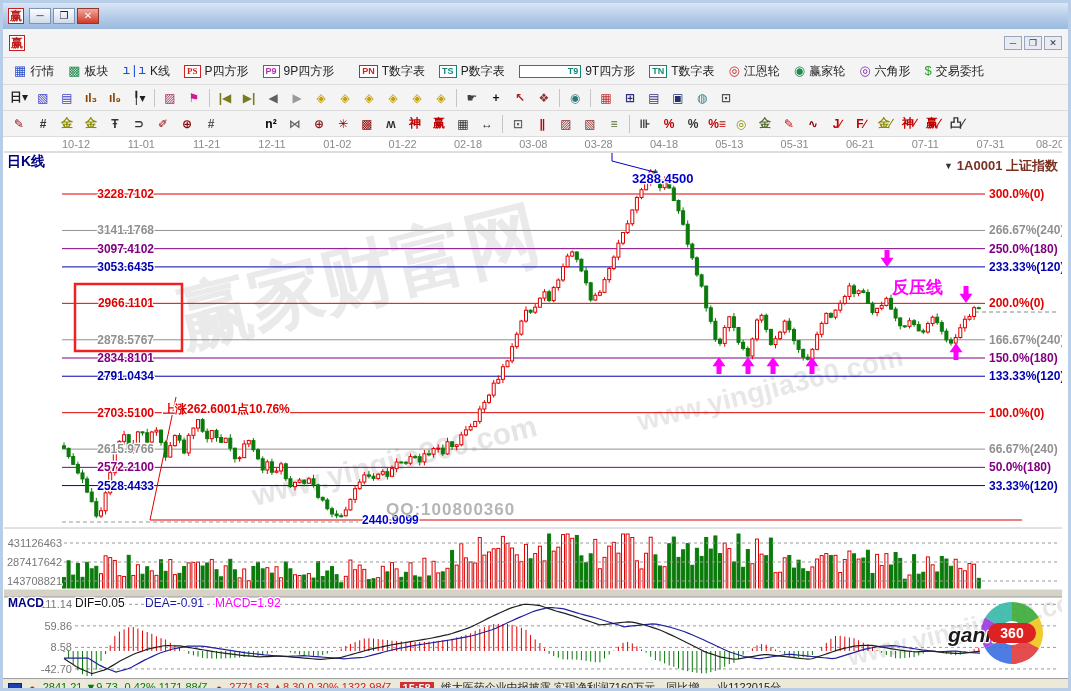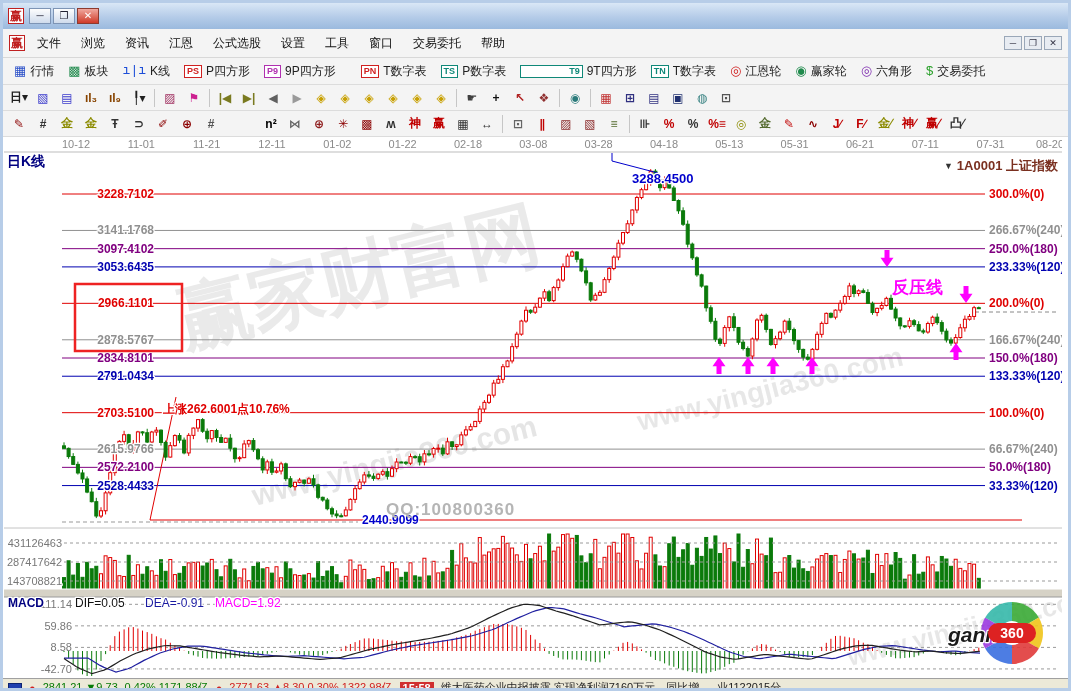--- a/index.html
+++ b/index.html
@@ -50,32 +50,20 @@
     <span class="appicon">赢</span>
     <span class="wbtns">
       <span class="wbtn">─</span>
       <span class="wbtn">❐</span>
       <span class="wbtn close">✕</span>
     </span>
   </div>
 
   <div class="menubar">
     <span class="appicon">赢</span>
-    <span id="menu-items" style="display:flex">
-        <span class="menuitem">文件</span>
-        <span class="menuitem">浏览</span>
-        <span class="menuitem">资讯</span>
-        <span class="menuitem">江恩</span>
-        <span class="menuitem">公式选股</span>
-        <span class="menuitem">设置</span>
-        <span class="menuitem">工具</span>
-        <span class="menuitem">窗口</span>
-        <span class="menuitem">交易委托</span>
-        <span class="menuitem">帮助</span>
-      </span>
     <span class="mdibtns" id="mdi-btns">
         <span class="mdibtn">─</span>
         <span class="mdibtn">❐</span>
         <span class="mdibtn">✕</span>
       </span>
   </div>
 
   <div class="tb tb2" id="tb2">
       <span class="tbtn">
         <span class="ico" style="color: rgb(43, 80, 200);">▦</span>
@@ -83,21 +71,21 @@
       </span>
       <span class="tbtn">
         <span class="ico" style="color: rgb(31, 138, 76);">▩</span>
         <span>板块</span>
       </span>
       <span class="tbtn">
         <span class="ico" style="color: #1d4ed8; font-family: Liberation Mono, monospace;">ı|ı</span>
         <span>K线</span>
       </span>
       <span class="tbtn">
-        <span class="badge" style="color: rgb(208, 32, 32); border-color: rgb(208, 32, 32);">PS</span>
+        <span class="badge" style="color: rgb(208, 32, 32); border-color: rgb(208, 32, 32); font-family: Liberation Serif, serif;">PS</span>
         <span>P四方形</span>
       </span>
       <span class="tbtn">
         <span class="badge" style="color: rgb(176, 48, 176); border-color: rgb(176, 48, 176);">P9</span>
         <span>9P四方形</span>
       </span>
       <span class="tbtn">
         <span class="badge" style="color: rgb(208, 32, 32); border-color: rgb(208, 32, 32); margin-left: 11px;">PN</span>
         <span>T数字表</span>
       </span>

